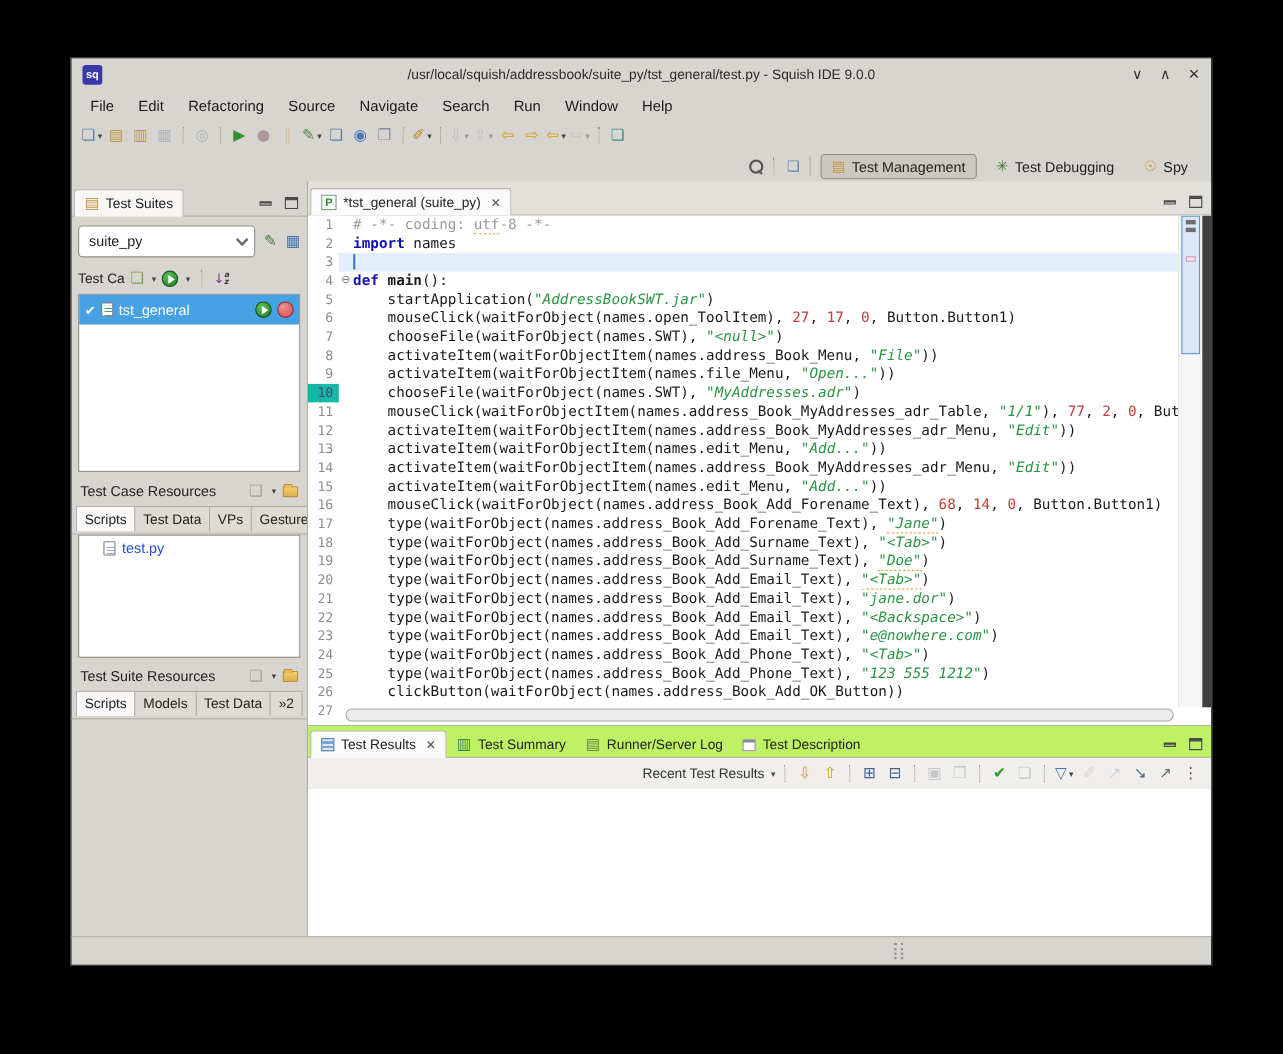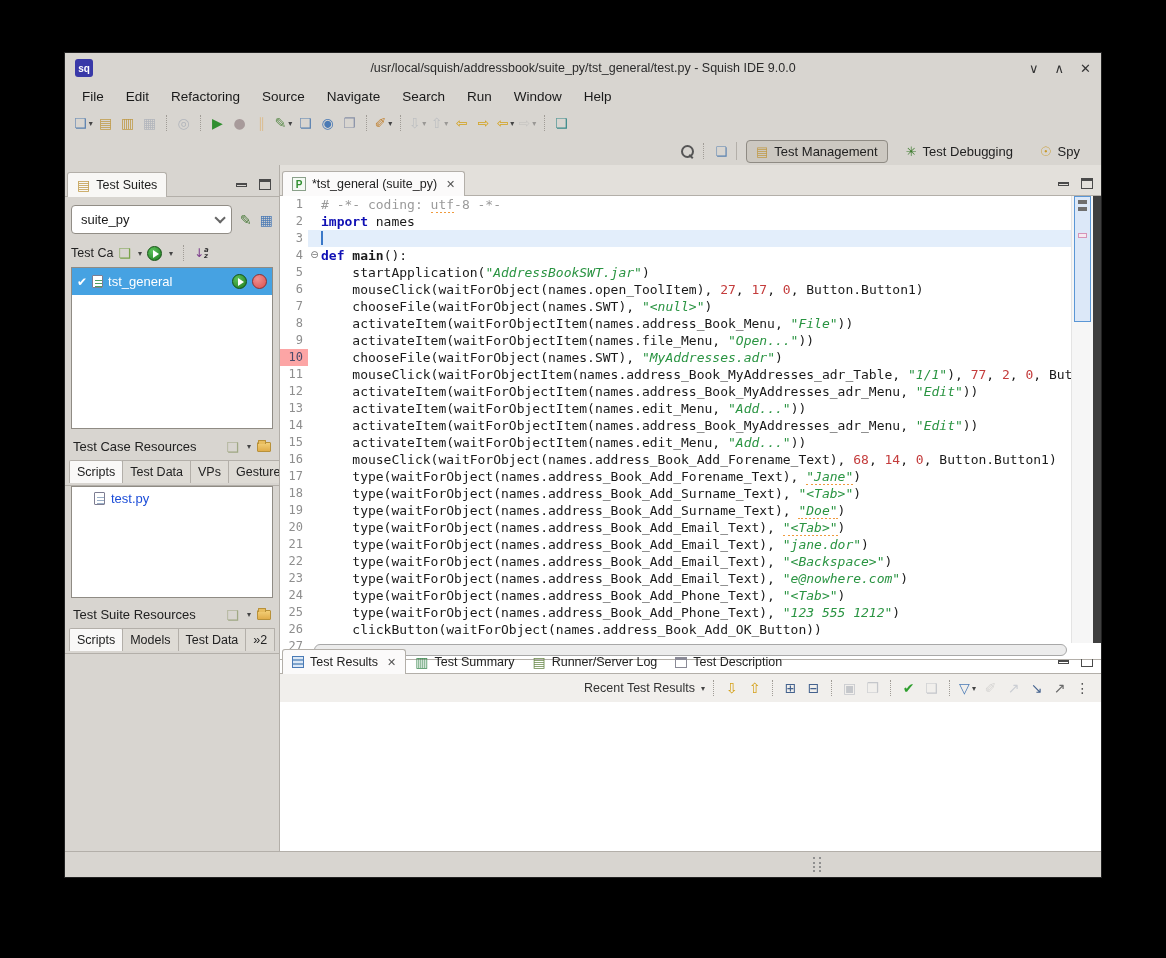--- a/index.html
+++ b/index.html
@@ -110,21 +110,21 @@
                    display:flex; align-items:flex-end; padding-left:2px; }
   .ed-tab { display:flex; align-items:center; gap:6px; background:#fbfafa; border:1px solid #b3afa9; border-bottom:none;
             border-radius:3px 3px 0 0; padding:5px 9px; font-size:12.5px; color:#222; position:relative; top:1px; }
   .tab-close { font-family:"DejaVu Sans",sans-serif; font-size:11px; color:#555; margin-left:3px; }
 
   .editor-body { flex:1; position:relative; background:#fff; min-height:0; overflow:hidden; }
   #code { position:absolute; left:0; top:0; right:30px; bottom:0; overflow:hidden; }
   .cline { display:flex; height:17px; }
   .gut { width:28px; flex:none; text-align:right; padding-right:5px; font:12px/17px "DejaVu Sans Mono",monospace;
          color:#8e8e8e; background:#fff; }
-  .gut.hl { background:#fca5a5; color:#4a4a6a; }
+  .gut.hl { background:#14b8a6; color:#4a4a6a; }
   .fold { width:13px; flex:none; font:10px/16px "DejaVu Sans",sans-serif; color:#777; text-align:center; }
   .ctext { white-space:pre; font:13px/17px "DejaVu Sans Mono",monospace; color:#1a1a1a; flex:1; min-width:0; overflow:hidden; }
   .cline.cur .ctext, .cline.cur .fold { background:#e3eefb; }
   .caret { display:inline-block; width:2px; height:14px; background:#3a78c8; vertical-align:text-top; margin-right:-2px; }
   .t-p { color:#1a1a1a; }
   .t-k { color:#0f0fb4; font-weight:bold; }
   .t-s { color:#2a9442; font-style:italic; }
   .t-n { color:#c43c3c; }
   .t-c { color:#9a9a9a; }
   .t-b { color:#1a1a1a; font-weight:bold; }
@@ -133,21 +133,21 @@
   .vscroll { position:absolute; top:0; right:8px; width:22px; bottom:16px; background:#f6f6f6; border-left:1px solid #e4e4e4; }
   .vthumb { position:absolute; left:2px; right:2px; top:0; height:126px; background:#dce8f8; border:1px solid #5a96d5; }
   .ann { height:4px; background:#6f6f6f; margin:3px 3px 0 3px; }
   .ann.pink { height:5px; background:#f6e8f0; border:1px solid #d694b8; margin-top:22px; background-clip:padding-box; }
   .ruler { position:absolute; top:0; right:0; width:8px; bottom:16px; background:#3f3f3f; }
   .hscroll { position:absolute; left:34px; right:34px; bottom:2px; height:13px; }
   .hthumb { height:12px; border:1px solid #a8a8a8; background:#ececec; border-radius:6px; }
 
   
   .bottom-panel { height:192px; flex:none; border-top:1px solid #b3afa9; background:#d8d5d0; display:flex; flex-direction:column; }
-  .bp-tabbar { height:14px; flex:none; background:#ffffff; border-bottom:1px solid #b3afa9;
+  .bp-tabbar { height:29px; flex:none; background:#bef264; border-bottom:1px solid #b3afa9;
                display:flex; align-items:flex-end; padding-left:2px; gap:0; }
   .bp-tab { display:flex; align-items:center; gap:6px; padding:5px 9px; font-size:12.5px; color:#222; position:relative; top:1px; }
   .bp-tab.active { background:#fbfafa; border:1px solid #b3afa9; border-bottom:none; border-radius:3px 3px 0 0; }
   .bp-toolbar { height:28px; flex:none; display:flex; align-items:center; justify-content:flex-end;
                 background:#f1efec; padding-right:8px; gap:2px; font-size:12.5px; color:#333; }
   .bp-label { margin-right:4px; }
   .bp-header { height:25px; flex:none; display:flex; background:#f4f2f0; border-bottom:1px solid #c9c6c1;
                font-size:12.5px; color:#333; }
   .bp-header .col { padding:4px 7px; border-right:1px solid #c9c6c1; }
   .col.c-result { width:160px; flex:none; }

